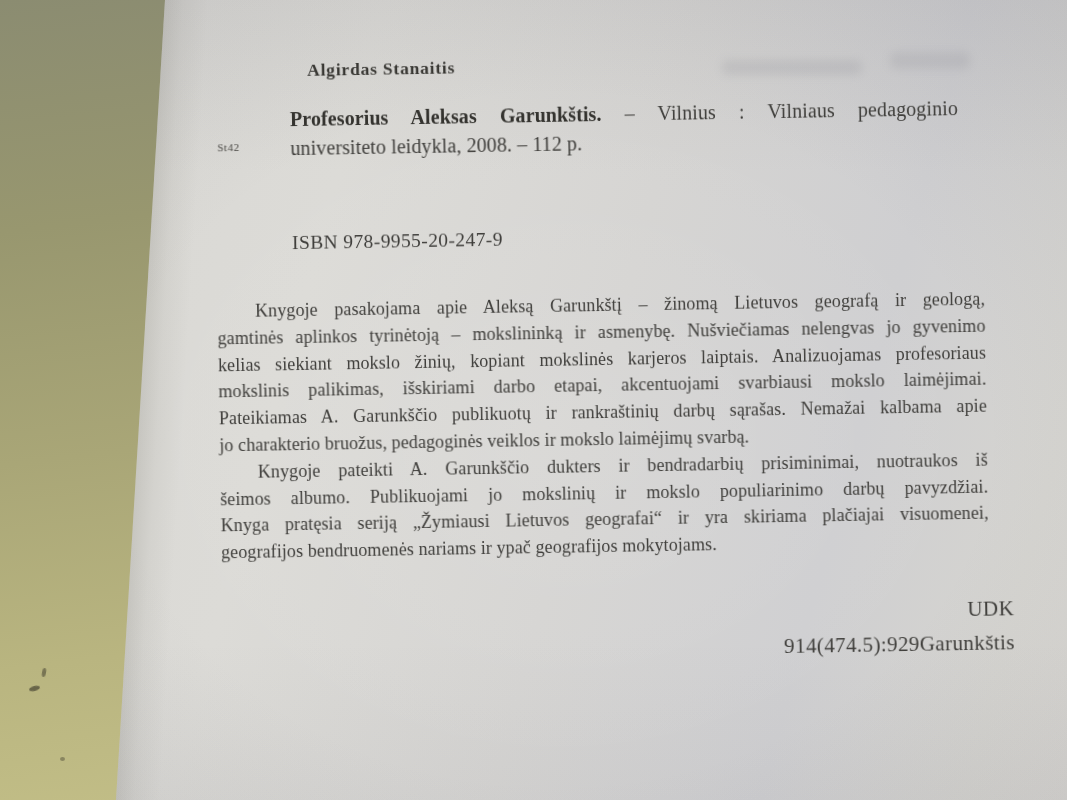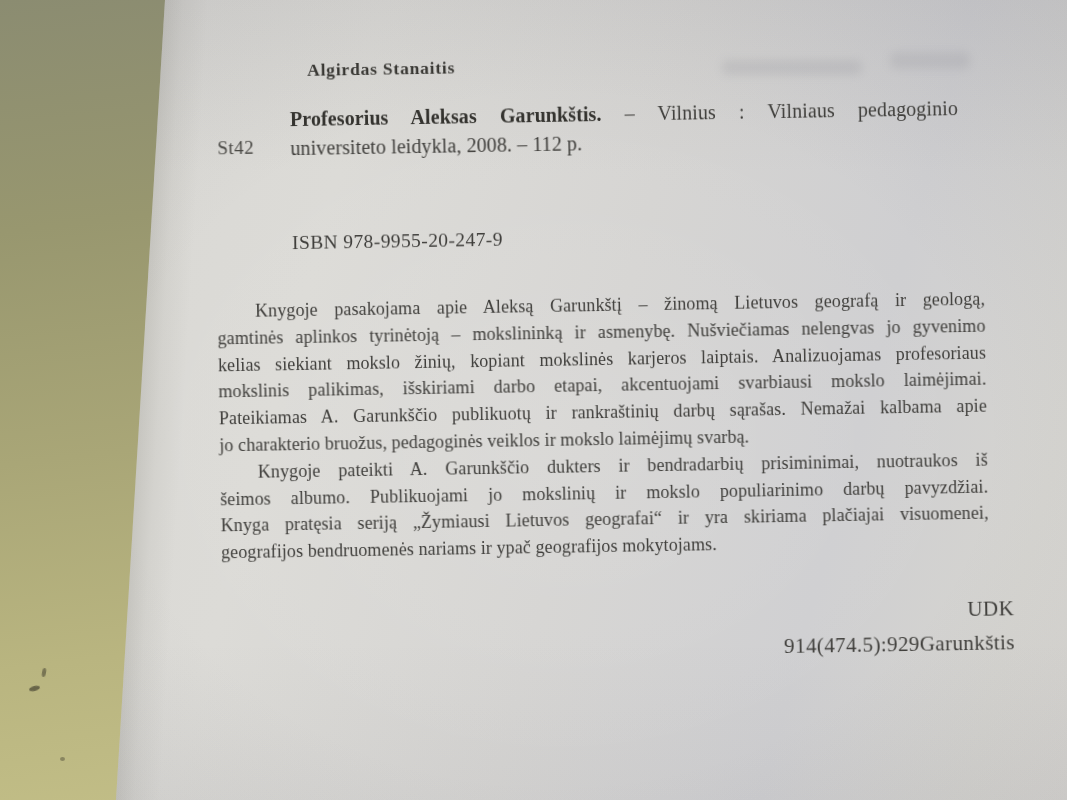--- a/index.html
+++ b/index.html
@@ -39,21 +39,21 @@
 
   .content{
     position:absolute;left:218px;top:55px;width:768px;
     transform:rotate(-0.95deg);
     color:#3f3e3b;filter:blur(0.3px);
     letter-spacing:0.1px;
   }
   .author{margin-left:94px;font-weight:bold;font-size:17.5px;letter-spacing:0.8px;color:#383733;}
   .bib{position:relative;margin-top:24px;padding-left:76px;width:744px;box-sizing:border-box;
        font-size:20px;line-height:29px;}
-  .shelf{position:absolute;left:3px;top:27px;font-size:19px;letter-spacing:0.5px;color:#4a4945;}
+  .shelf{position:absolute;left:3px;top:27px;font-size:11px;letter-spacing:0.5px;color:#4a4945;}
   .bib-line1{text-align:justify;text-align-last:justify;}
   .bib-line1 .bold{font-weight:bold;color:#34332f;}
   .isbn{margin-top:68px;margin-left:76px;font-size:19.5px;line-height:24px;letter-spacing:0.4px;}
   .annotation{margin-top:42px;font-size:18px;line-height:26.8px;}
   .annotation .line{text-align:justify;text-align-last:justify;}
   .annotation .line.indent{text-indent:38px;}
   .annotation .line.end{text-align-last:left;}
   .udk{margin-top:38px;margin-right:-24px;text-align:right;font-size:21px;line-height:34px;letter-spacing:0.4px;}
 </style>
 </head>

